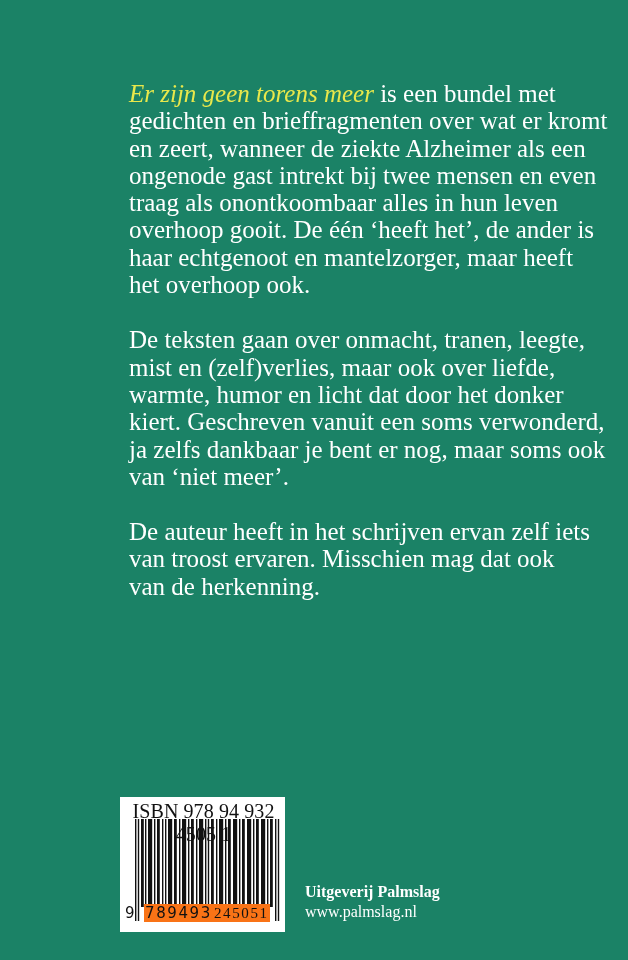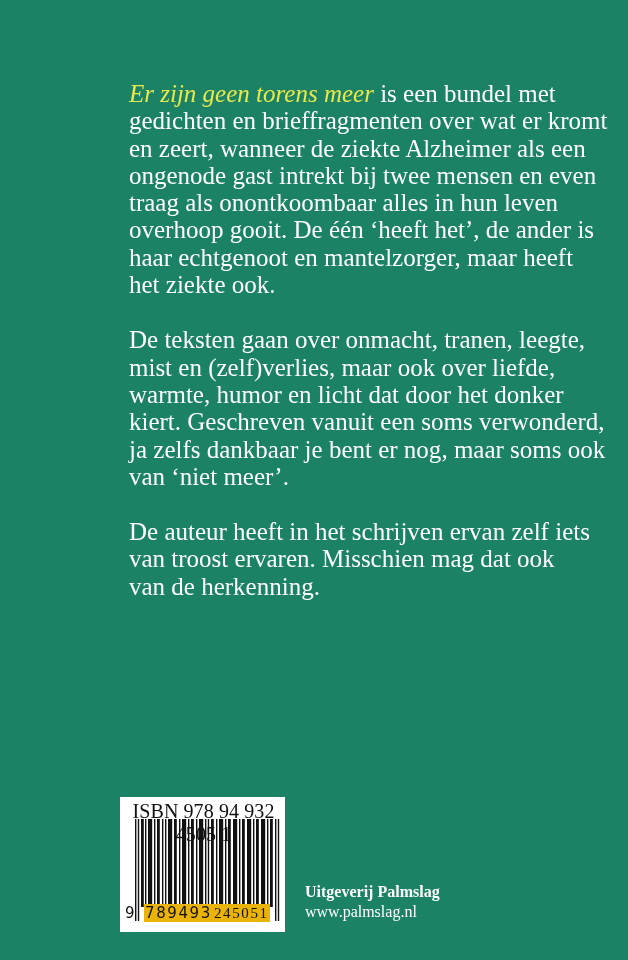--- a/index.html
+++ b/index.html
@@ -63,21 +63,21 @@
       height: 102px;
     }
     .bars svg { display: block; }
     .digits {
       position: absolute;
       top: 107px;
       font-family: "DejaVu Sans", "Liberation Sans", sans-serif;
       font-size: 15px;
       letter-spacing: 1.6px;
       color: #111;
-      background: #eab308;
+      background: #f97316;
       line-height: 18px;
     }
     .digit-lead { left: 5px; background: transparent; }
     .digit-left { left: 24px; padding: 0 1px; }
     .digit-right { left: 93px; padding: 0 1px; font-family: Liberation Serif, serif; }
 
     .publisher {
       position: absolute;
       left: 305px;
       top: 882px;
@@ -92,21 +92,21 @@
 
 <div class="blurb">
   <p class="para">
     <span class="line"><span class="title-italic">Er zijn geen torens meer</span><span> is een bundel met</span></span>
     <span class="line">gedichten en brieffragmenten over wat er kromt</span>
     <span class="line">en zeert, wanneer de ziekte Alzheimer als een</span>
     <span class="line">ongenode gast intrekt bij twee mensen en even</span>
     <span class="line">traag als onontkoombaar alles in hun leven</span>
     <span class="line">overhoop gooit. De één ‘heeft het’, de ander is</span>
     <span class="line">haar echtgenoot en mantelzorger, maar heeft</span>
-    <span class="line">het ziekte ook.</span>
+    <span class="line">het overhoop ook.</span>
   </p>
 
   <p class="para">
     <span class="line">De teksten gaan over onmacht, tranen, leegte,</span>
     <span class="line">mist en (zelf)verlies, maar ook over liefde,</span>
     <span class="line">warmte, humor en licht dat door het donker</span>
     <span class="line">kiert. Geschreven vanuit een soms verwonderd,</span>
     <span class="line"><span>ja zelfs dankbaar </span><span class="emph">je bent er nog</span><span>, maar soms ook</span></span>
     <span class="line">van ‘niet meer’.</span>
   </p>

